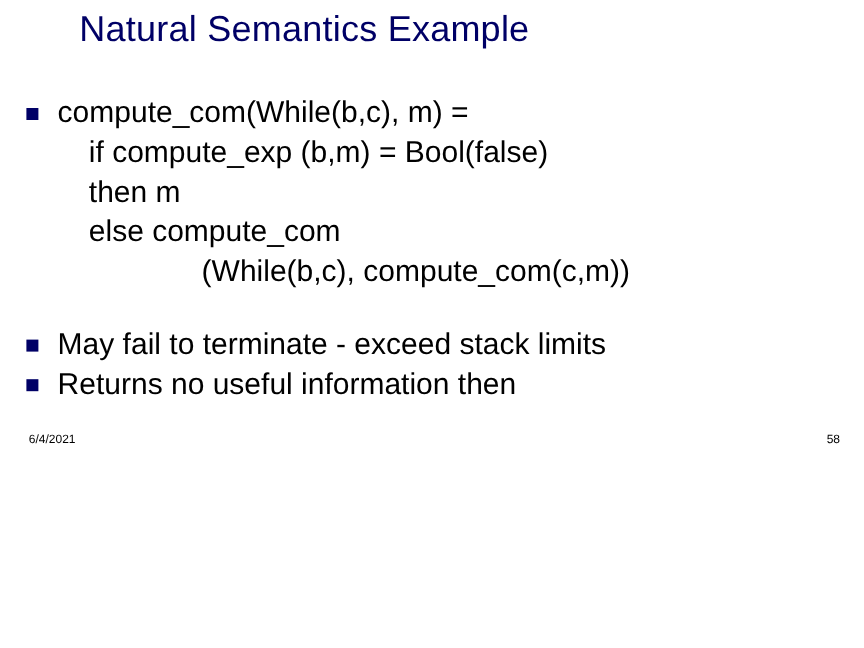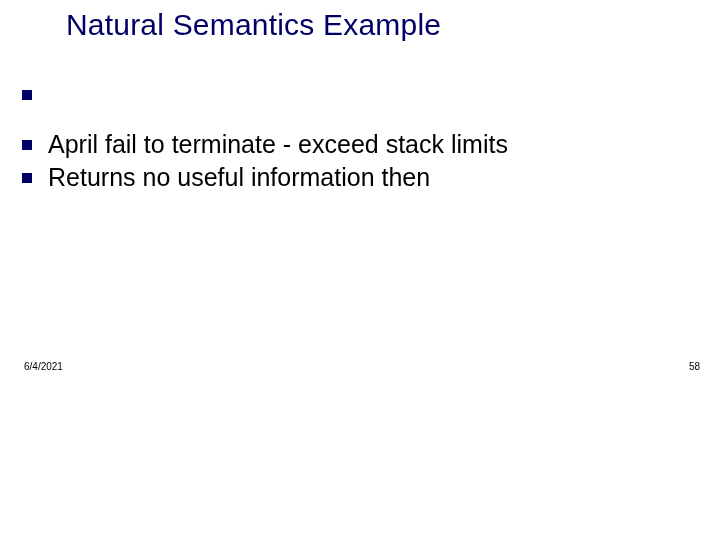--- a/index.html
+++ b/index.html
@@ -77,27 +77,34 @@
 
 <div class="slide">
 
   <div class="title">Natural Semantics Example</div>
 
   <div class="content">
 
     <div class="bullet-block">
       <div class="bullet-row">
         <div class="bullet-marker"></div>
+        <div class="bullet-text">
+          <span>compute_com(While(b,c), m) =</span><br>
+          <span class="indent1">if compute_exp (b,m) = Bool(false)</span><br>
+          <span class="indent1">then m</span><br>
+          <span class="indent1">else compute_com</span><br>
+          <span class="indent2">(While(b,c), compute_com(c,m))</span>
+        </div>
       </div>
     </div>
 
     <div class="bullet-block" style="margin-bottom:0">
       <div class="bullet-row">
         <div class="bullet-marker"></div>
-        <div class="bullet-text">April fail to terminate - exceed stack limits</div>
+        <div class="bullet-text">May fail to terminate - exceed stack limits</div>
       </div>
     </div>
 
     <div class="bullet-block" style="margin-bottom:12px">
       <div class="bullet-row">
         <div class="bullet-marker"></div>
         <div class="bullet-text">Returns no useful information then</div>
       </div>
     </div>
 

